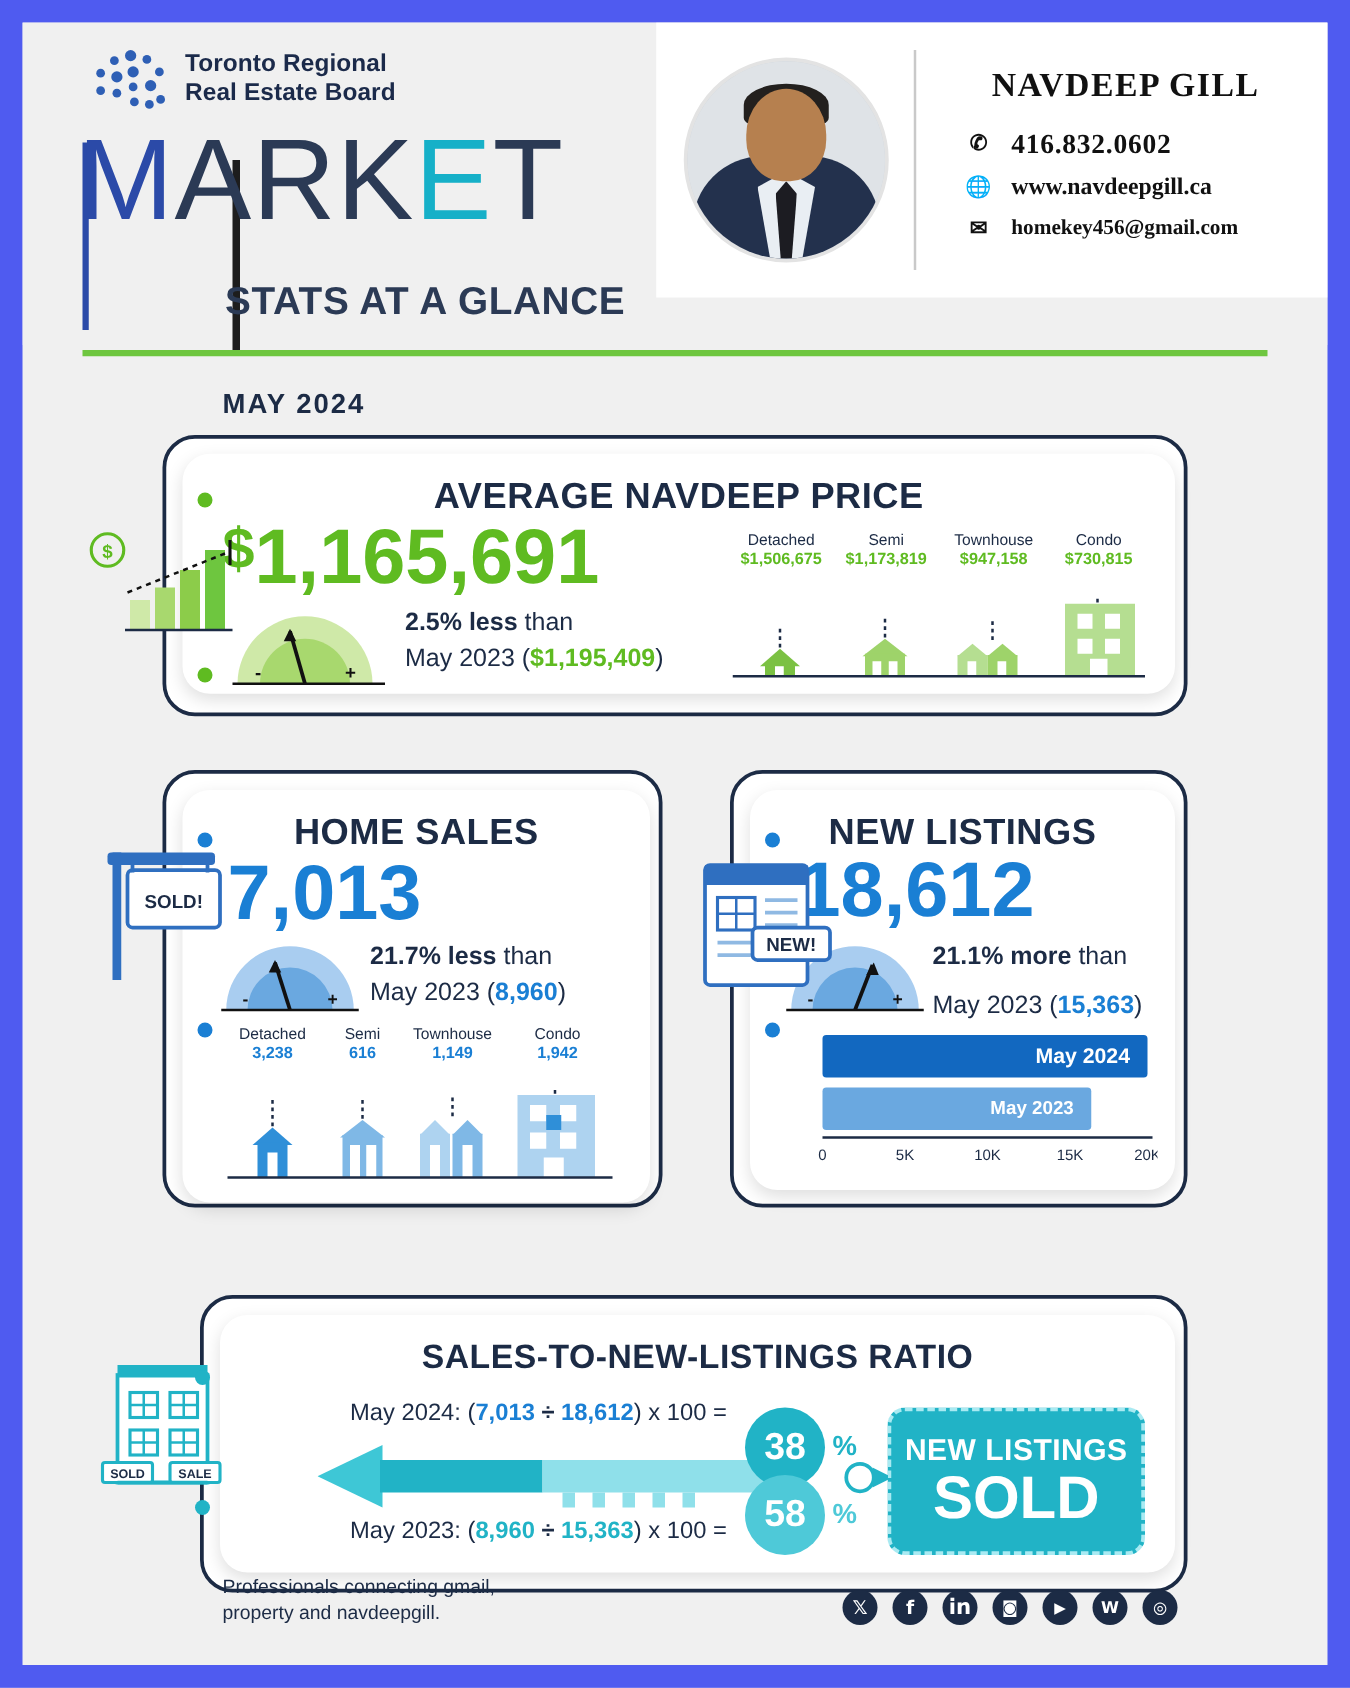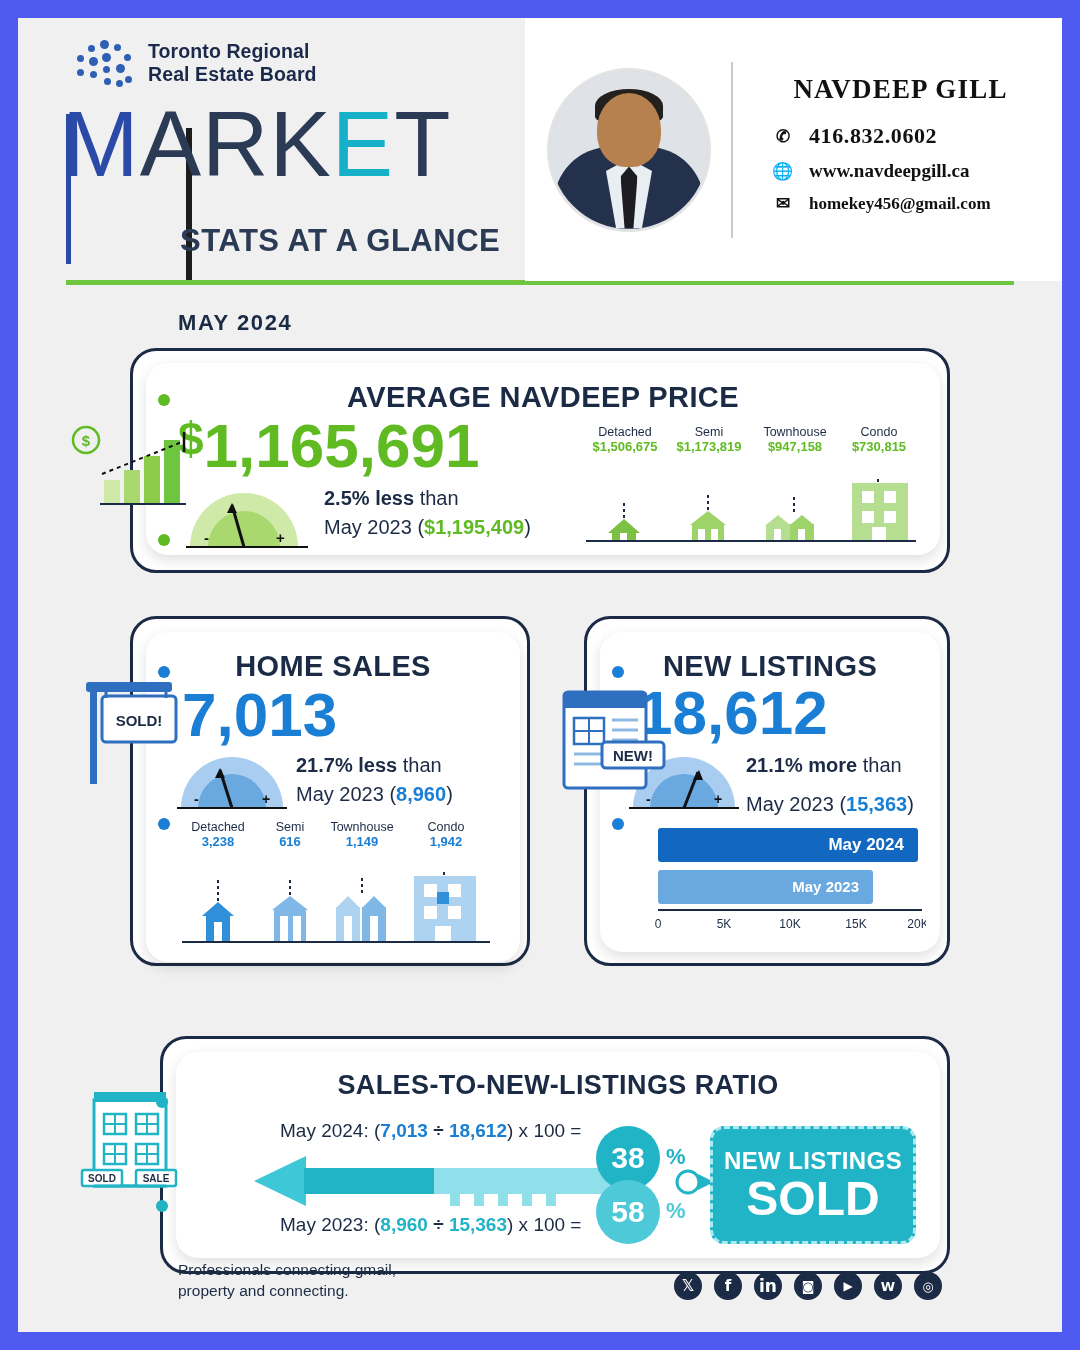--- a/index.html
+++ b/index.html
@@ -55,21 +55,21 @@
   .hdr-accent-v {
     position: absolute; left: 48px; top: 96px; width: 5px; height: 150px; background: #2b4aa8;
   }
   .hdr-accent-v2 {
     position: absolute; left: 168px; top: 110px; width: 6px; height: 152px; background: #1d1d1d;
   }
   .hdr-rule {
     position: absolute; left: 48px; top: 262px; width: 948px; height: 5px; background: #6ec63f;
   }
   .agent-card {
-    position: absolute; right: 0; top: 0; width: 537px; height: 263px;
+    position: absolute; right: 0; top: 0; width: 537px; height: 220px;
     background: #fff; display: flex; align-items: center; justify-content: flex-end;
   }
   .agent-photo {
     width: 164px; height: 164px; border-radius: 50%;
     margin-left: 22px; border: 3px solid #e3e3e3; overflow: hidden;
     background: #cfd6dd; position: relative;
   }
   .ph-bg { position: absolute; inset: 0; background: #dfe3e7; }
   .ph-head {
     position: absolute; left: 50%; top: 22px; width: 64px; height: 74px;
@@ -536,21 +536,21 @@
     <text x="28" y="96" text-anchor="middle" font-size="10" font-weight="bold" fill="#1c2b45" font-family="Liberation Sans">SOLD</text>
     <rect x="62" y="84" width="40" height="16" rx="2" fill="#fff" stroke="#21b3c6" stroke-width="2.5"></rect>
     <text x="82" y="96" text-anchor="middle" font-size="10" font-weight="bold" fill="#1c2b45" font-family="Liberation Sans">SALE</text>
     <line x1="20" y1="100" x2="92" y2="100" stroke="#21b3c6" stroke-width="3"></line>
   </svg>
   <div class="dotpin" style="left:138px; top:1078px; background:#21b3c6;"></div>
   <div class="dotpin" style="left:138px; top:1182px; background:#21b3c6;"></div>
 
   <div class="footer-text">
     <div>Professionals connecting gmail,</div>
-    <div>property and connecting.</div>
+    <div>property and navdeepgill.</div>
   </div>
   <div class="social">
     <div class="s">𝕏</div>
     <div class="s">f</div>
     <div class="s" style="font-size:17px;">in</div>
     <div class="s" style="font-size:13px;">◙</div>
     <div class="s" style="font-size:12px;">▶</div>
     <div class="s" style="font-size:13px;">W</div>
     <div class="s" style="font-size:13px;">◎</div>
   </div>

